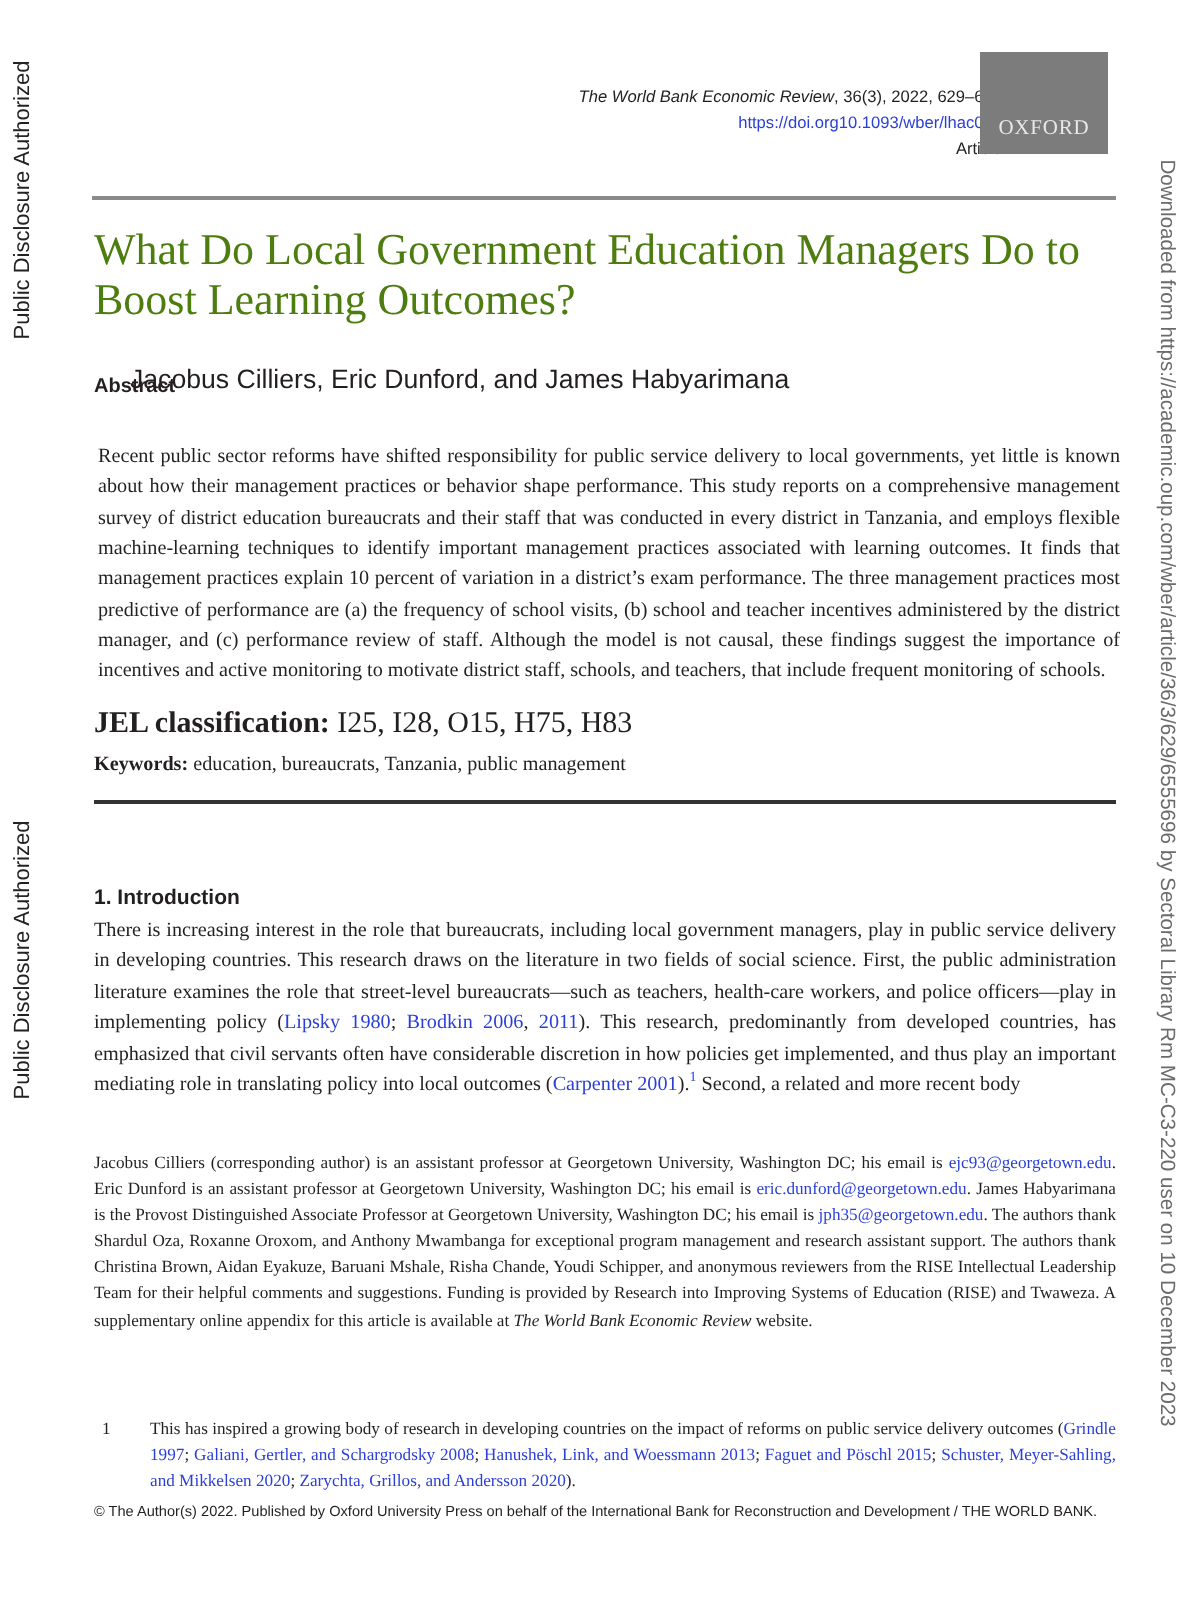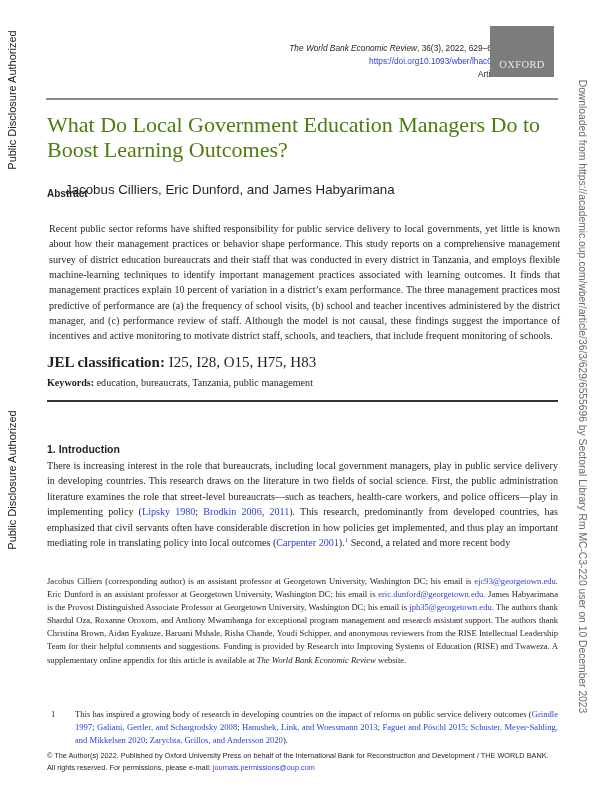--- a/index.html
+++ b/index.html
@@ -138,14 +138,13 @@
 
 <p class="author-note"><span>Jacobus Cilliers (corresponding author) is an assistant professor at Georgetown University, Washington DC; his email is </span><a class="link">ejc93@georgetown.edu</a><span>. Eric Dunford is an assistant professor at Georgetown University, Washington DC; his email is </span><a class="link">eric.dunford@georgetown.edu</a><span>. James Habyarimana is the Provost Distinguished Associate Professor at Georgetown University, Washington DC; his email is </span><a class="link">jph35@georgetown.edu</a><span>. The authors thank Shardul Oza, Roxanne Oroxom, and Anthony Mwambanga for exceptional program management and research assistant support. The authors thank Christina Brown, Aidan Eyakuze, Baruani Mshale, Risha Chande, Youdi Schipper, and anonymous reviewers from the RISE Intellectual Leadership Team for their helpful comments and suggestions. Funding is provided by Research into Improving Systems of Education (RISE) and Twaweza. A supplementary online appendix for this article is available at </span><i>The World Bank Economic Review</i><span> website.</span></p>
 
 <div class="footnote">
   <span class="fn-num">1</span>
   <span class="fn-text"><span>This has inspired a growing body of research in developing countries on the impact of reforms on public service delivery outcomes (</span><a class="link">Grindle 1997</a><span>; </span><a class="link">Galiani, Gertler, and Schargrodsky 2008</a><span>; </span><a class="link">Hanushek, Link, and Woessmann 2013</a><span>; </span><a class="link">Faguet and Pöschl 2015</a><span>; </span><a class="link">Schuster, Meyer-Sahling, and Mikkelsen 2020</a><span>; </span><a class="link">Zarychta, Grillos, and Andersson 2020</a><span>).</span></span>
 </div>
 
 <div class="copyright">
   <div>© The Author(s) 2022. Published by Oxford University Press on behalf of the International Bank for Reconstruction and Development / THE WORLD BANK.</div>
-  <div><span>All rights reserved. For permissions, please e-mail: </span><a class="link">journals.permissions@oup.com</a></div>
 </div>
 
 </body></html>

